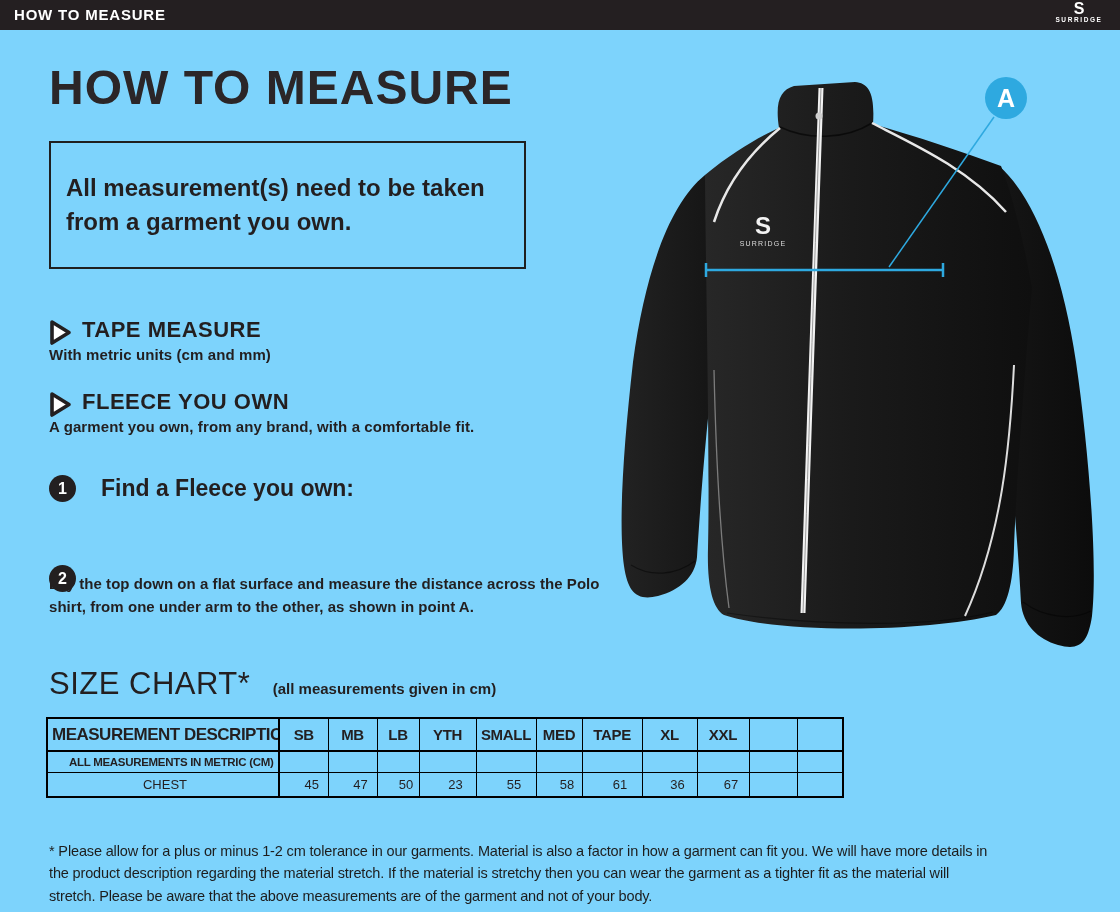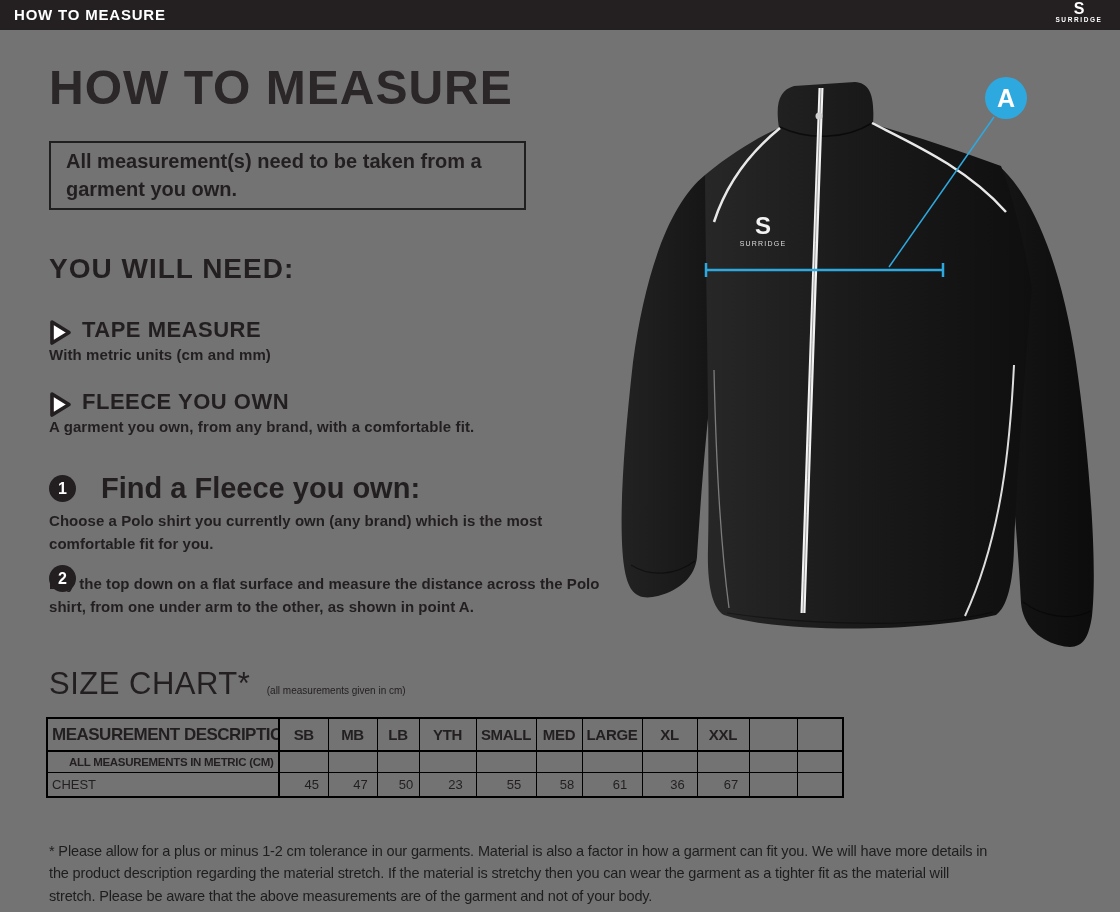--- a/index.html
+++ b/index.html
@@ -1,60 +1,60 @@
 <!DOCTYPE html>
 <html><head>
 <meta charset="utf-8">
 <style>
   html,body{margin:0;padding:0;background:#ffffff;}
-  .page{position:relative;width:1120px;height:912px;background:#737373;overflow:hidden;
+  .page{position:relative;width:1120px;height:912px;background:#7dd3fc;overflow:hidden;
         font-family:"Liberation Sans",sans-serif;color:#231f20;}
 
   
   .topbar{position:absolute;top:0;left:0;width:1120px;height:30px;background:#241f21;}
   .topbar-title{position:absolute;left:14px;top:6px;color:#ffffff;font-size:15px;
                 font-weight:bold;letter-spacing:0.8px;}
   .topbar-logo{position:absolute;right:10px;top:1px;width:62px;text-align:center;color:#ffffff;line-height:1;}
   .topbar-logo .mono{display:block;font-size:16px;font-weight:800;letter-spacing:0;line-height:15px;}
   .topbar-logo .name{display:block;font-size:6.5px;font-weight:bold;letter-spacing:1.6px;margin-top:1px;}
 
   
   .main-title{position:absolute;left:49px;top:64px;margin:0;font-size:48px;font-weight:800;
               letter-spacing:1px;color:#2b2628;line-height:1;}
   .note-box{position:absolute;left:49px;top:141px;width:443px;border:2.5px solid #1f1f1f;
-            padding:4px 15px;font-size:20px;font-weight:bold;line-height:1.42;color:#231f20;}
+            padding:28px 15px;font-size:24px;font-weight:bold;line-height:1.42;color:#231f20;}
   .ywn-heading{position:absolute;left:49px;top:253px;font-size:28px;font-weight:800;letter-spacing:1px;}
 
   .need-item{position:absolute;left:49px;width:560px;}
   .need-item .tri{position:absolute;left:0;top:2px;}
   .need-title{margin-left:33px;font-size:22px;font-weight:800;letter-spacing:0.5px;line-height:26px;}
   .need-desc{font-size:15px;font-weight:bold;margin-top:3px;letter-spacing:0.1px;}
 
   .step{position:absolute;left:49px;width:560px;}
   .step-num{position:absolute;left:0;top:0;width:27px;height:27px;border-radius:50%;background:#231f20;
             color:#ffffff;font-size:16px;font-weight:bold;display:flex;align-items:center;justify-content:center;}
-  .step-title{margin-left:52px;font-size:29px;font-weight:800;line-height:27px;}
+  .step-title{margin-left:52px;font-size:23px;font-weight:800;line-height:27px;}
   .step-desc{margin-top:8px;font-size:15px;font-weight:bold;line-height:1.5;letter-spacing:0.05px;}
 
   .size-heading{position:absolute;left:49px;top:666px;white-space:nowrap;}
   .sc-title{font-size:31px;font-weight:400;letter-spacing:0.5px;}
-  .sc-sub{font-size:10px;font-weight:normal;margin-left:12px;}
+  .sc-sub{font-size:15px;font-weight:bold;margin-left:18px;}
 
   
   .size-table{position:absolute;left:46px;top:717px;width:796px;border-collapse:collapse;
               table-layout:fixed;border:2px solid #000;}
   .size-table th,.size-table td{border:1px solid #000;overflow:hidden;white-space:nowrap;padding:0;}
   .size-table thead th{height:31px;font-size:15px;font-weight:bold;text-align:center;
                        letter-spacing:-0.3px;border-bottom:2px solid #000;}
   .size-table thead th.desc{font-size:17px;text-align:left;padding-left:4px;letter-spacing:-0.5px;}
   .size-table .col-desc{border-right:2px solid #000;}
   .size-table tr.metric-row td{height:20px;font-size:11.5px;font-weight:bold;text-align:left;}
   .size-table tr.metric-row td.lbl{padding-left:21px;letter-spacing:-0.3px;}
   .size-table tr.data-row td{height:23px;font-size:13px;text-align:center;font-weight:normal;padding-left:16px;}
-  .size-table tr.data-row td.lbl{text-align:left;padding-left:4px;}
+  .size-table tr.data-row td.lbl{text-align:center;padding-left:4px;}
 
   .disclaimer{position:absolute;left:49px;top:840px;width:945px;font-size:14.5px;line-height:1.55;
               color:#1d1d1d;letter-spacing:-0.15px;font-weight:normal;}
 
   
   .jacket-wrap{position:absolute;left:615px;top:60px;width:505px;height:650px;}
 </style>
 </head>
 <body>
 
@@ -65,42 +65,40 @@
     <div class="topbar-logo">
       <span class="mono">S</span>
       <span class="name">SURRIDGE</span>
     </div>
   </div>
 
   <h1 class="main-title">HOW TO MEASURE</h1>
 
   <div class="note-box">All measurement(s) need to be taken from a garment you own.</div>
 
-  <div class="ywn-heading">YOU WILL NEED:</div>
 
   <div class="need-item" style="top:389px">
     <svg class="tri" width="24" height="27" viewBox="0 0 24 27">
       <path d="M3,3 L20,13.5 L3,24 Z" fill="#ffffff" stroke="#231f20" stroke-width="3.6" stroke-linejoin="round"></path>
     </svg>
     <div class="need-title">FLEECE YOU OWN</div>
     <div class="need-desc">A garment you own, from any brand, with a comfortable fit.</div>
   </div>
 
   <div class="need-item" style="top:317px">
     <svg class="tri" width="24" height="27" viewBox="0 0 24 27">
       <path d="M3,3 L20,13.5 L3,24 Z" fill="#ffffff" stroke="#231f20" stroke-width="3.6" stroke-linejoin="round"></path>
     </svg>
     <div class="need-title">TAPE MEASURE</div>
     <div class="need-desc">With metric units (cm and mm)</div>
   </div>
 
   <div class="step" style="top:475px">
     <div class="step-num">1</div>
     <div class="step-title">Find a Fleece you own:</div>
-    <div class="step-desc">Choose a Polo shirt you currently own (any brand) which is the most comfortable fit for you.</div>
   </div>
 
   <div class="step" style="top:565px">
     <div class="step-num">2</div>
     <div class="step-desc">Lay the top down on a flat surface and measure the distance across the Polo shirt, from one under arm to the other, as shown in point A.</div>
   </div>
 
   <div class="size-heading">
     <span class="sc-title">SIZE CHART*</span>
     <span class="sc-sub">(all measurements given in cm)</span>
@@ -123,21 +121,21 @@
     </colgroup>
     <thead>
       <tr>
         <th class="desc col-desc">MEASUREMENT DESCRIPTION</th>
         <th>SB</th>
         <th>MB</th>
         <th>LB</th>
         <th>YTH</th>
         <th>SMALL</th>
         <th>MED</th>
-        <th>LARGE</th>
+        <th>TAPE</th>
         <th>XL</th>
         <th>XXL</th>
         <th></th>
         <th></th>
       </tr>
     </thead>
     <tbody>
       <tr class="metric-row">
         <td class="lbl col-desc">ALL MEASUREMENTS IN METRIC (CM)</td>
         <td></td>

